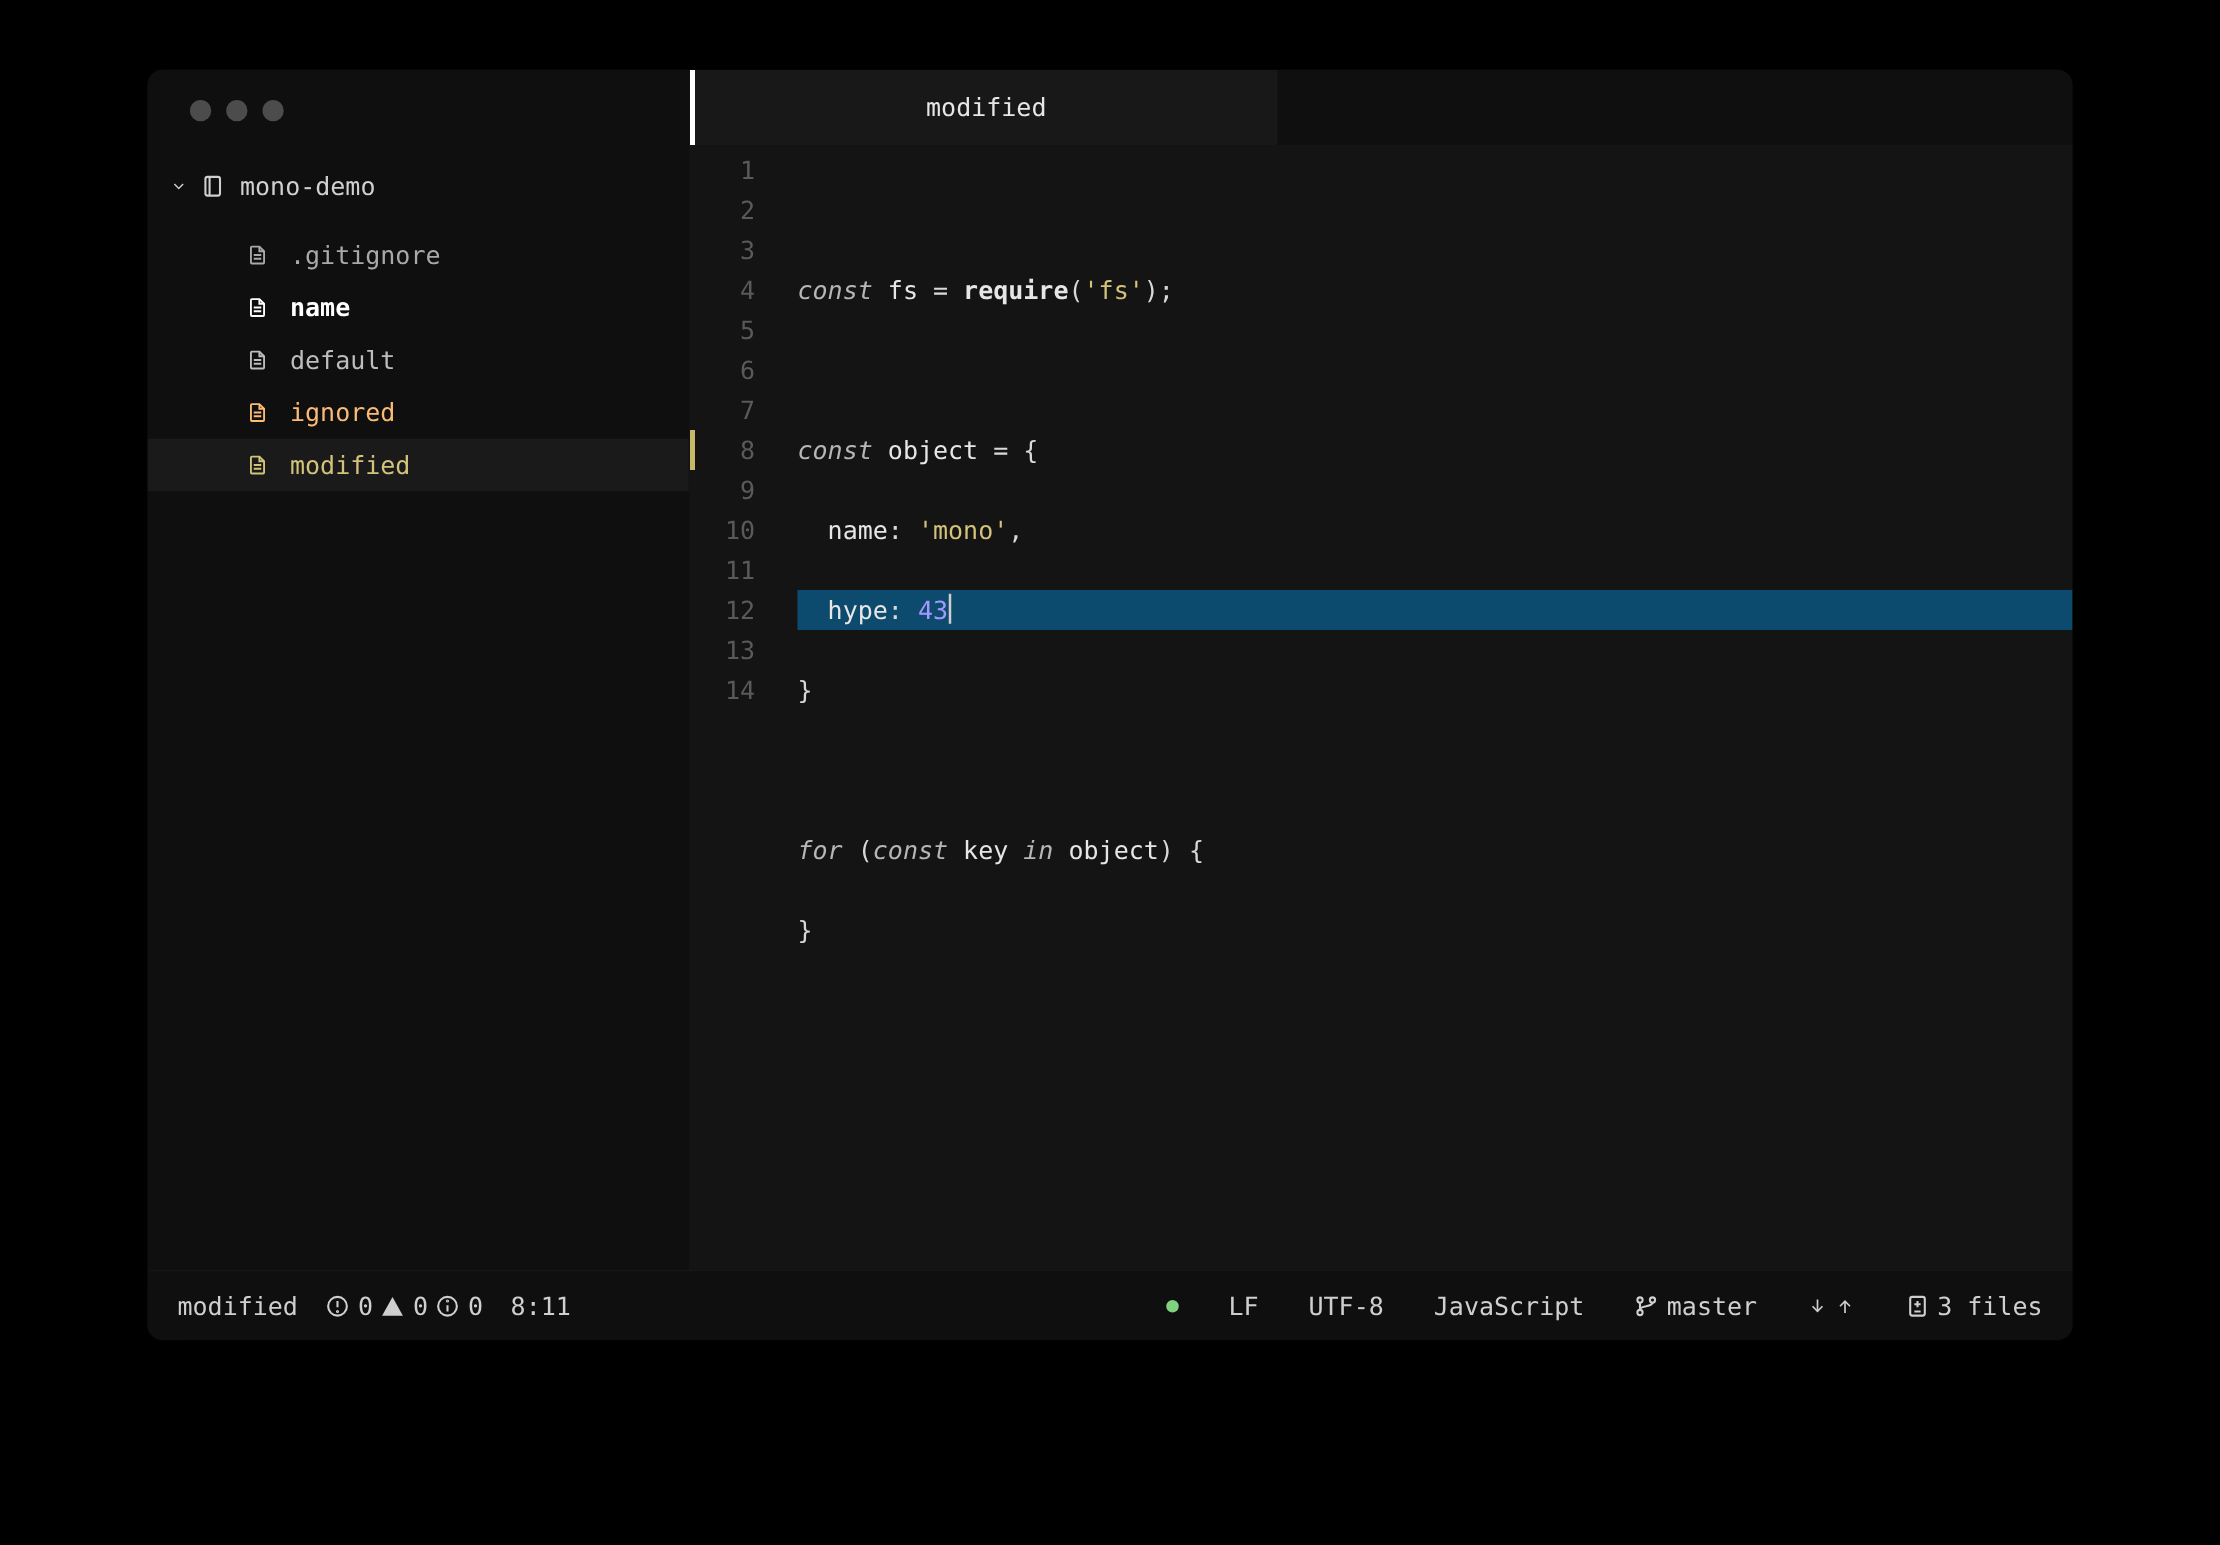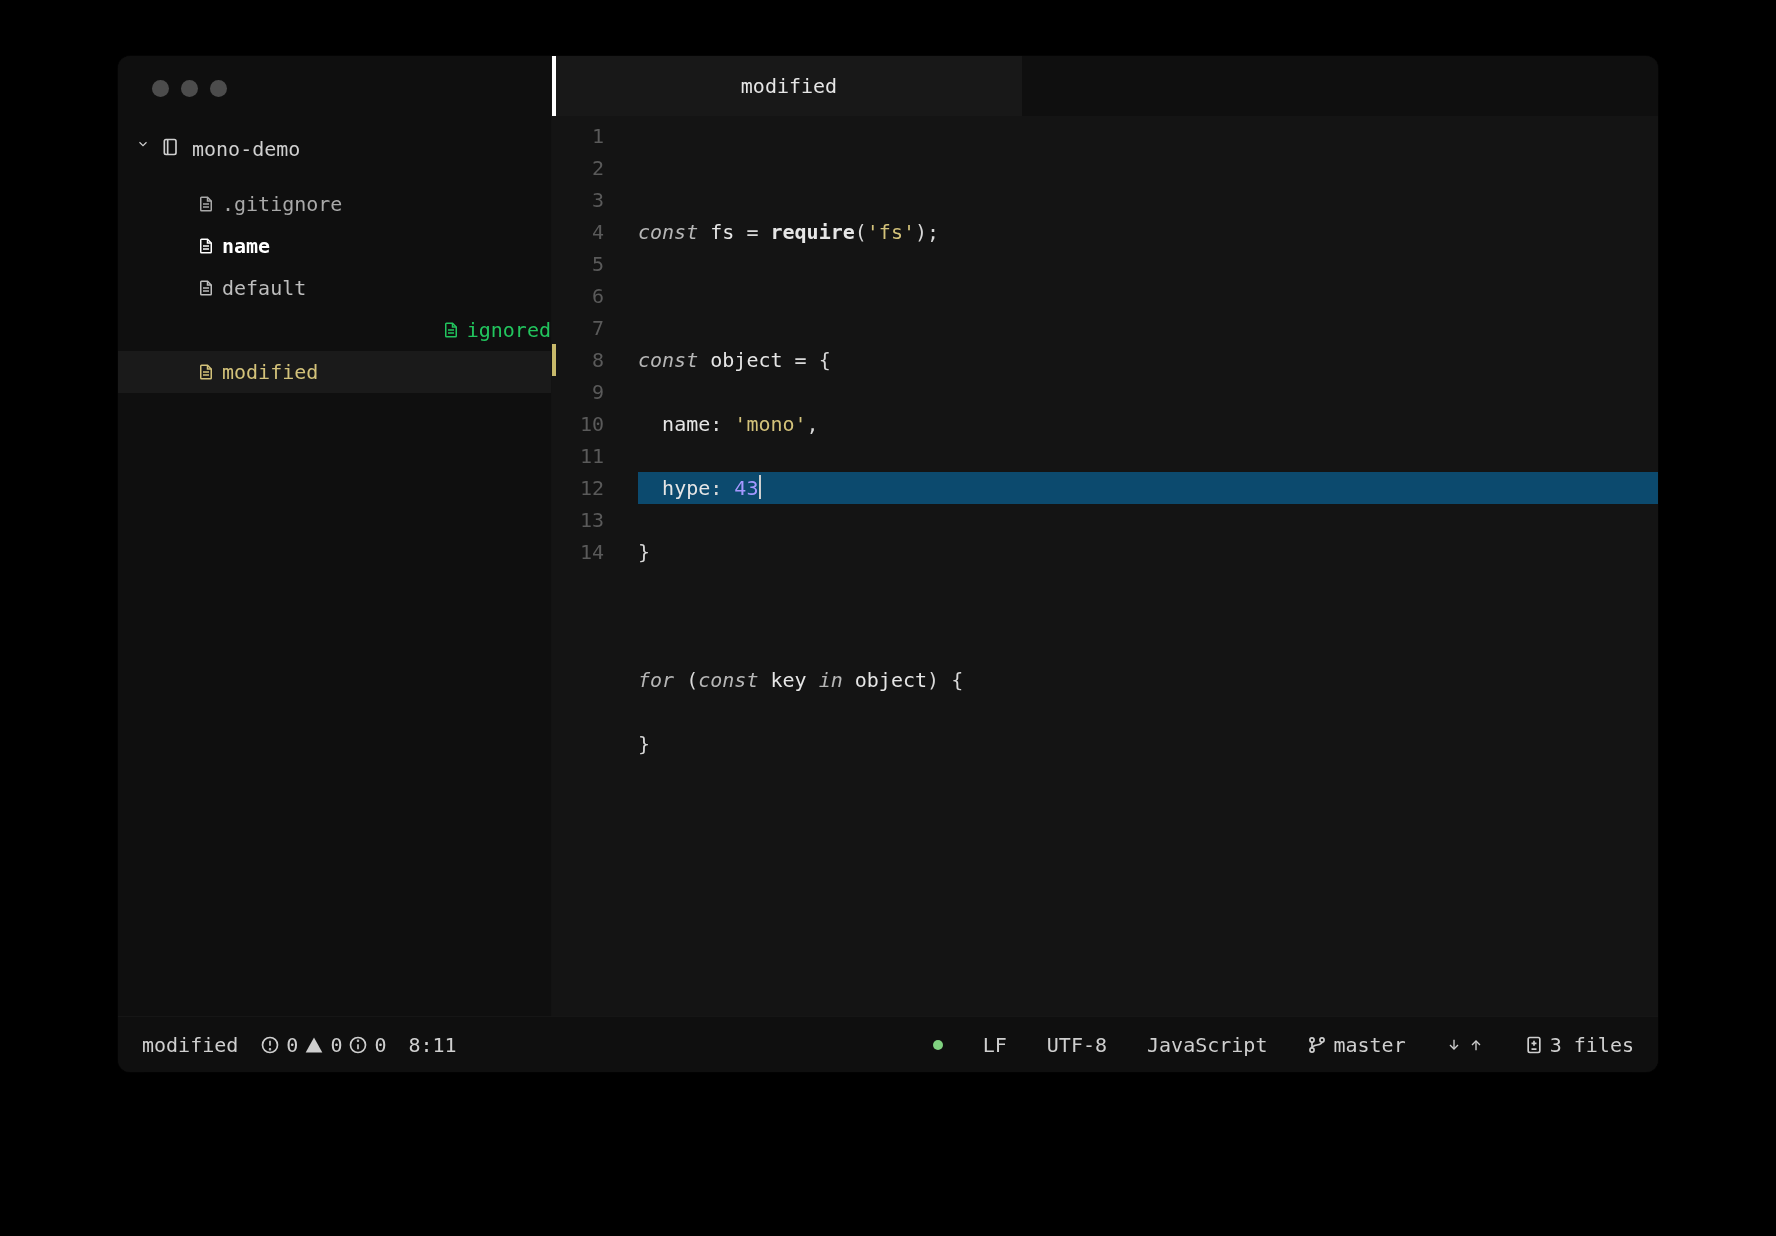--- a/index.html
+++ b/index.html
@@ -47,50 +47,51 @@
     align-items: center;
   }
   .traffic span {
     width: 17px; height: 17px;
     border-radius: 50%;
     background: #4c4c4c;
     display: inline-block;
   }
   .project-row {
     display: flex;
+    align-items: center;
     gap: 11px;
     padding: 6px 14px 6px 18px;
     color: #c4c4c4;
     font-size: 20px;
     cursor: pointer;
   }
   .project-row .label { color: #d0d0d0; }
   .tree {
     margin-top: 16px;
   }
   .tree-item {
     display: flex;
     align-items: center;
-    gap: 7px;
+    gap: 17px;
     padding: 8px 0 8px 76px;
     font-size: 20px;
     cursor: pointer;
     border-left: 3px solid transparent;
     height: 42px;
   }
   .tree-item.sel {
     background: #1a1a1a;
   }
   .tree-item .file-ico {
     width: 18px; height: 22px;
     stroke: currentColor;
   }
   .f-default   { color: #bdbdbd; }
   .f-added     { color: #ffffff; font-weight: 600; }
-  .f-ignored   { color: #22c55e; justify-content: flex-end; }
+  .f-ignored   { color: #fdba74; }
   .f-modified  { color: #d3c27a; }
   .f-gitignore { color: #a9a9a9; }
 
   
   .editor-area {
     flex: 1;
     display: flex;
     flex-direction: column;
     min-width: 0;
   }

